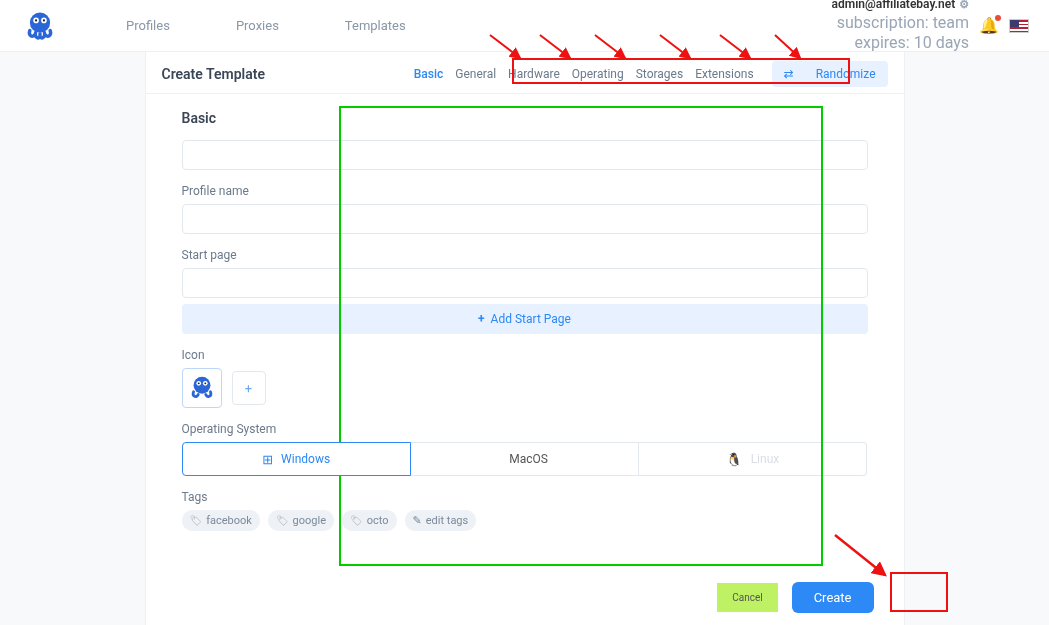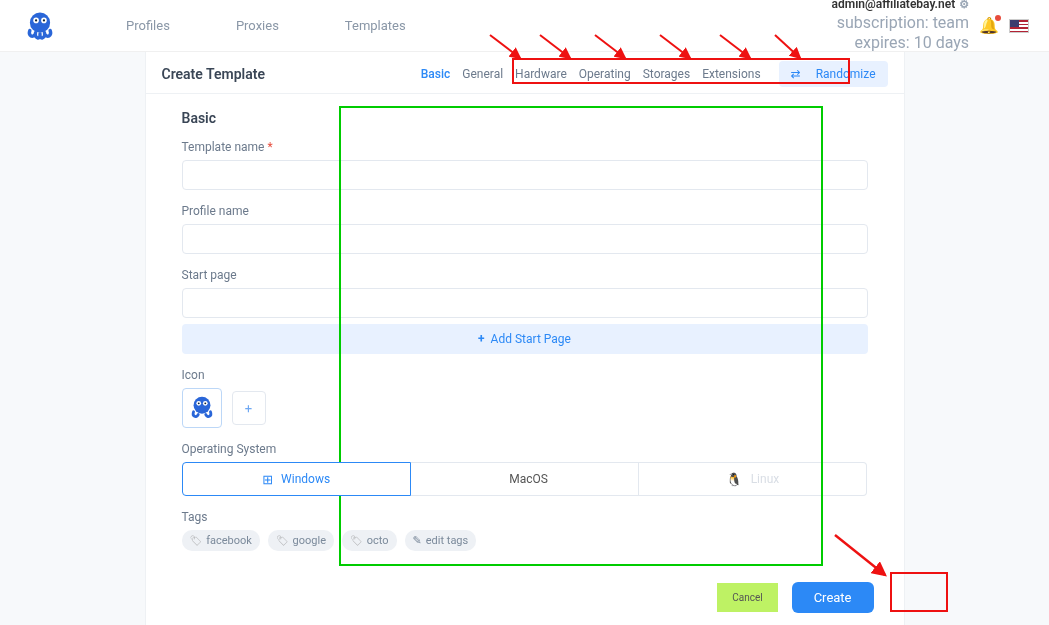--- a/index.html
+++ b/index.html
@@ -63,21 +63,21 @@
   }
   .panel-title { font-weight:600; color:#3a4656; font-size:14px; }
   .tabs-wrap { display:flex; align-items:center; gap:10px; }
   .tab-group {
     display:flex; gap:12px; padding:4px 8px;
   }
   .tab-item { color:#6c7a8c; font-size:12px; cursor:pointer; white-space:nowrap;}
   .tab-item.active { color:#2c89f6; font-weight:500; }
   .randomize-btn {
     background:#e8f1ff; color:#2c89f6; font-size:12px;
-    padding:6px 12px; border-radius:4px; cursor:pointer; display:flex; gap:15px; align-items:center;
+    padding:6px 12px; border-radius:4px; cursor:pointer; display:flex; gap:22px; align-items:center;
   }
   .shuffle-icn::before{ content:"⇄"; color:#2c89f6; font-size:12px; }
 
   
   .form-body {
     padding: 16px 36px 20px;
   }
   .section-title { font-weight:600; color:#3a4656; font-size:14px; margin-bottom:14px; }
   .field { margin-bottom:14px; }
   .field-label { font-size:12px; color:#6c7a8c; margin-bottom:6px; display:flex; gap:3px;}
@@ -195,24 +195,20 @@
           <span class="shuffle-icn"></span>
           <span>Randomize</span>
         </div>
       </div>
     </div>
 
     <div class="form-body">
       <div class="section-title">Basic</div>
 
       <div class="field">
-        <div class="field-label">
-          <span>Template name</span>
-          <span class="req">*</span>
-        </div>
         <input class="text-input" type="text" style="">
       </div>
 
       <div class="field">
         <div class="field-label">
             <span>Profile name</span>
           </div>
         <input class="text-input" type="text" style="">
       </div>
 

